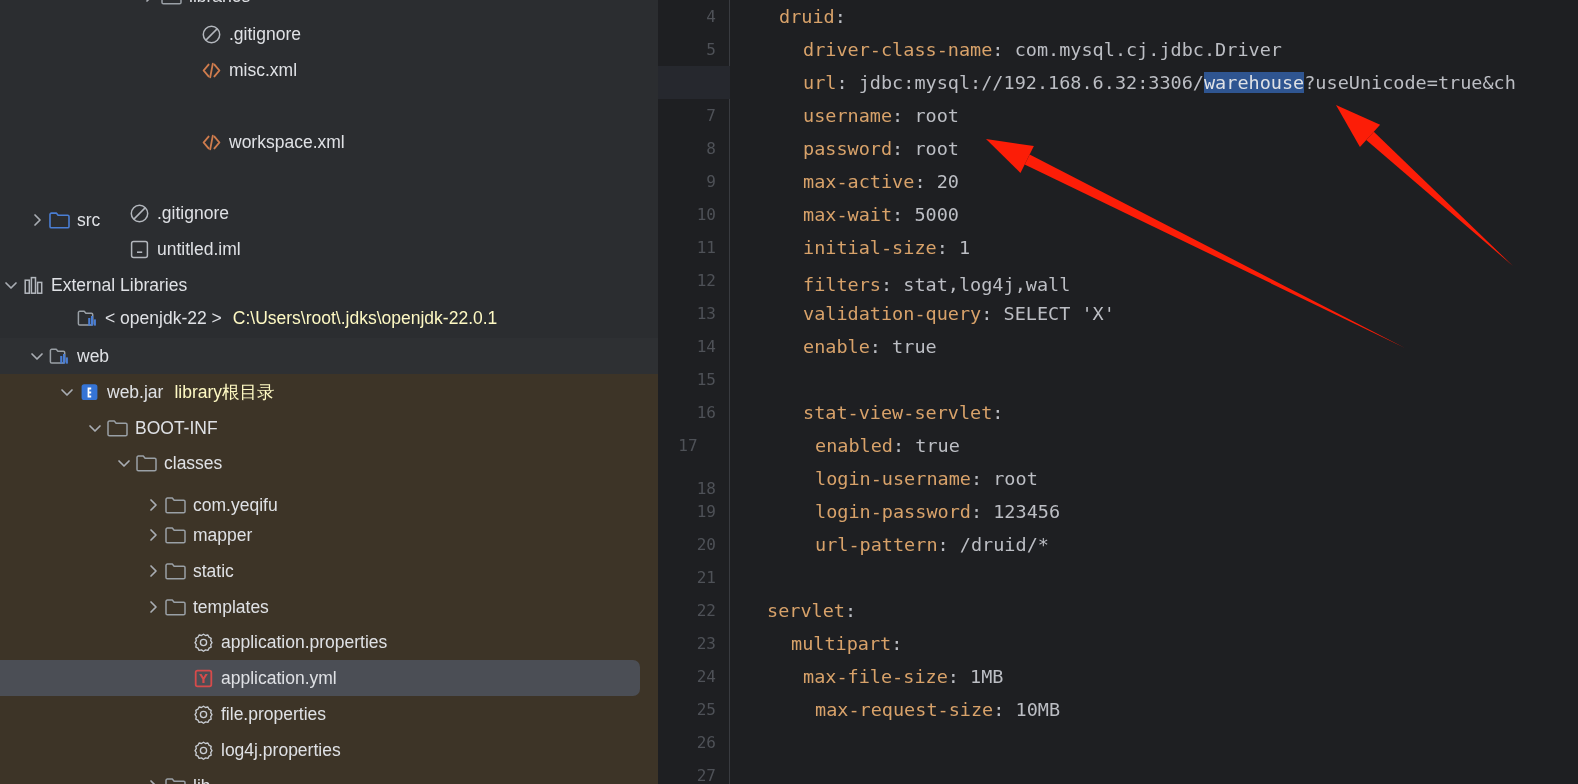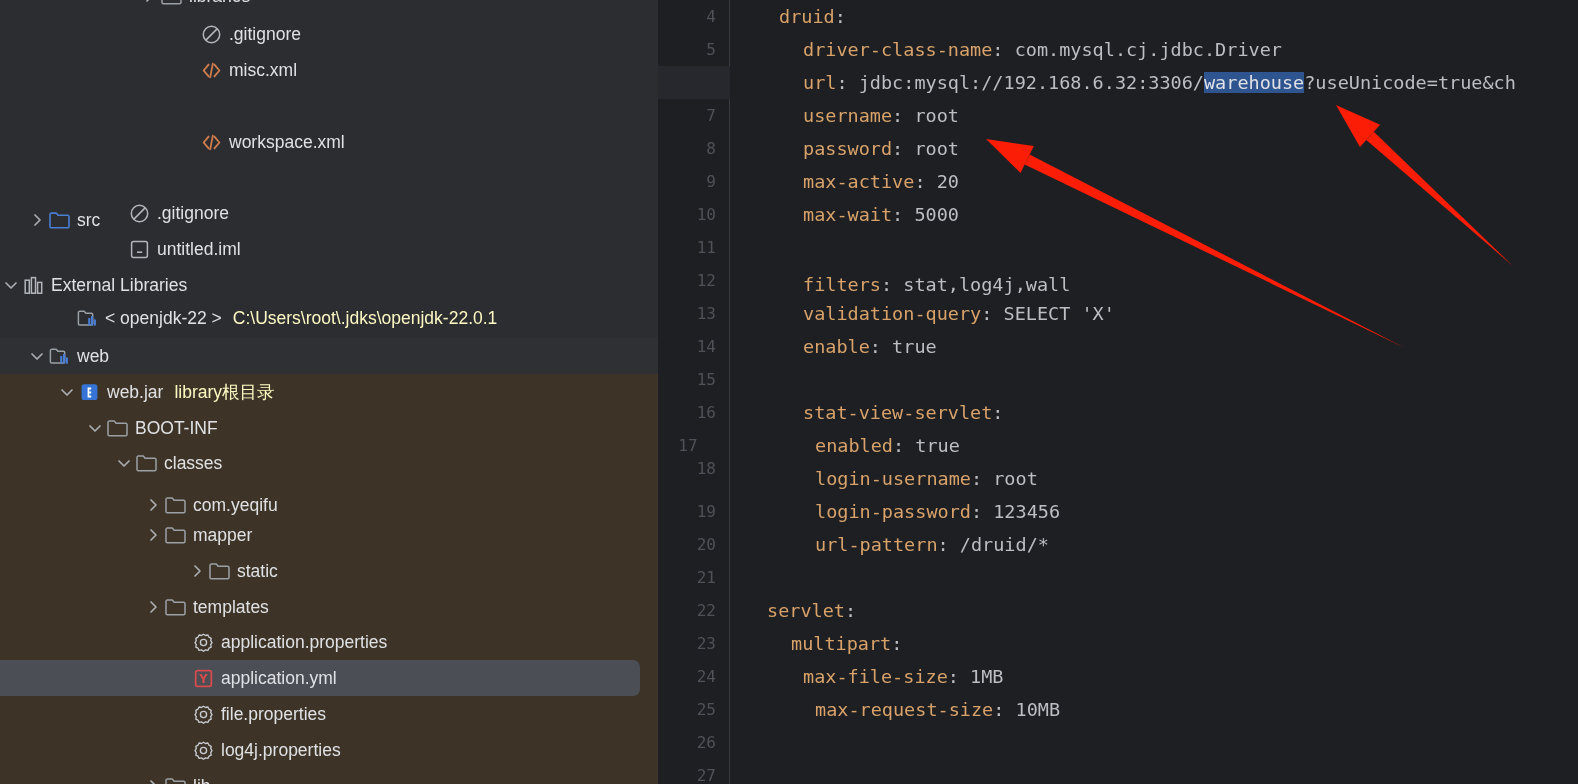--- a/index.html
+++ b/index.html
@@ -307,21 +307,21 @@
               </svg>
             </span>
             <span class="ico">
               <svg width="23" height="23" viewBox="0 0 23 23">
                 <path d="M2 5.5 A1.4 1.4 0 0 1 3.4 4.1 H8.3 L10.1 6.2 H19.6 A1.4 1.4 0 0 1 21 7.6 V17.4 A1.4 1.4 0 0 1 19.6 18.8 H3.4 A1.4 1.4 0 0 1 2 17.4 Z" fill="none" stroke="#9aa0a6" stroke-width="1.5" stroke-linejoin="round"></path>
               </svg>
             </span>
             <span class="lbl">mapper</span>
           </span>
         </div>
-        <div class="row" style="top: 553px; padding-left: 44px;">
+        <div class="row" style="top: 553px;">
           <span class="inner" style="margin-left:142px">
             <span class="chev">
               <svg width="19" height="19" viewBox="0 0 19 19">
                 <path d="M7 4 L12 9 L7 14" fill="none" stroke="#a9adb3" stroke-width="1.7" stroke-linecap="round" stroke-linejoin="round"></path>
               </svg>
             </span>
             <span class="ico">
               <svg width="23" height="23" viewBox="0 0 23 23">
                 <path d="M2 5.5 A1.4 1.4 0 0 1 3.4 4.1 H8.3 L10.1 6.2 H19.6 A1.4 1.4 0 0 1 21 7.6 V17.4 A1.4 1.4 0 0 1 19.6 18.8 H3.4 A1.4 1.4 0 0 1 2 17.4 Z" fill="none" stroke="#9aa0a6" stroke-width="1.5" stroke-linejoin="round"></path>
               </svg>
@@ -419,21 +419,21 @@
       <div class="lnum" style="top: 132px;">8</div>
       <div class="lnum" style="top: 165px;">9</div>
       <div class="lnum" style="top: 198px;">10</div>
       <div class="lnum" style="top: 231px;">11</div>
       <div class="lnum" style="top: 264px;">12</div>
       <div class="lnum" style="top: 297px;">13</div>
       <div class="lnum" style="top: 330px;">14</div>
       <div class="lnum" style="top: 363px;">15</div>
       <div class="lnum" style="top: 396px;">16</div>
       <div class="lnum" style="top: 429px; text-align: center;">17</div>
-      <div class="lnum" style="top: 452px;">18</div>
+      <div class="lnum" style="top: 472px;">18</div>
       <div class="lnum" style="top: 495px;">19</div>
       <div class="lnum" style="top: 528px;">20</div>
       <div class="lnum" style="top: 561px;">21</div>
       <div class="lnum" style="top: 594px;">22</div>
       <div class="lnum" style="top: 627px;">23</div>
       <div class="lnum" style="top: 660px;">24</div>
       <div class="lnum" style="top: 693px;">25</div>
       <div class="lnum" style="top: 726px;">26</div>
       <div class="lnum" style="top: 759px;">27</div>
     </div>
@@ -441,20 +441,21 @@
 
   <div id="curline-hl" style="top: 66px;"></div>
   <div id="code">
       <div class="cline" style="top: 0px;"><span class="pad" style="width:49px"></span><span class="key">druid</span><span class="punct">:</span></div>
       <div class="cline" style="top: 33px;"><span class="pad" style="width:73px"></span><span class="key">driver-class-name</span><span class="punct">:&nbsp;</span><span class="val">com.mysql.cj.jdbc.Driver</span></div>
       <div class="cline" style="top: 66px;"><span class="pad" style="width:73px"></span><span class="key">url</span><span class="punct">:&nbsp;</span><span class="val">jdbc:mysql://192.168.6.32:3306/</span><span class="val selhl">warehouse</span><span class="val">?useUnicode=true&amp;ch</span></div>
       <div class="cline" style="top: 99px;"><span class="pad" style="width:73px"></span><span class="key">username</span><span class="punct">:&nbsp;</span><span class="val">root</span></div>
       <div class="cline" style="top: 132px;"><span class="pad" style="width:73px"></span><span class="key">password</span><span class="punct">:&nbsp;</span><span class="val">root</span></div>
       <div class="cline" style="top: 165px;"><span class="pad" style="width:73px"></span><span class="key">max-active</span><span class="punct">:&nbsp;</span><span class="val">20</span></div>
       <div class="cline" style="top: 198px;"><span class="pad" style="width:73px"></span><span class="key">max-wait</span><span class="punct">:&nbsp;</span><span class="val">5000</span></div>
+      <div class="cline" style="top: 231px;"><span class="pad" style="width:73px"></span><span class="key">initial-size</span><span class="punct">:&nbsp;</span><span class="val">1</span></div>
       <div class="cline" style="top: 268px;"><span class="pad" style="width:73px"></span><span class="key">filters</span><span class="punct">:&nbsp;</span><span class="val">stat,log4j,wall</span></div>
       <div class="cline" style="top: 297px;"><span class="pad" style="width:73px"></span><span class="key">validation-query</span><span class="punct">:&nbsp;</span><span class="val">SELECT 'X'</span></div>
       <div class="cline" style="top: 330px;"><span class="pad" style="width:73px"></span><span class="key">enable</span><span class="punct">:&nbsp;</span><span class="val">true</span></div>
       <div class="cline" style="top: 363px;"><span class="pad" style="width:25px"></span></div>
       <div class="cline" style="top: 396px;"><span class="pad" style="width:73px"></span><span class="key">stat-view-servlet</span><span class="punct">:</span></div>
       <div class="cline" style="top: 429px;"><span class="pad" style="width:85px"></span><span class="key">enabled</span><span class="punct">:&nbsp;</span><span class="val">true</span></div>
       <div class="cline" style="top: 462px;"><span class="pad" style="width:85px"></span><span class="key">login-username</span><span class="punct">:&nbsp;</span><span class="val">root</span></div>
       <div class="cline" style="top: 495px;"><span class="pad" style="width:85px"></span><span class="key">login-password</span><span class="punct">:&nbsp;</span><span class="val">123456</span></div>
       <div class="cline" style="top: 528px;"><span class="pad" style="width:85px"></span><span class="key">url-pattern</span><span class="punct">:&nbsp;</span><span class="val">/druid/*</span></div>
       <div class="cline" style="top: 561px;"><span class="pad" style="width:25px"></span></div>

